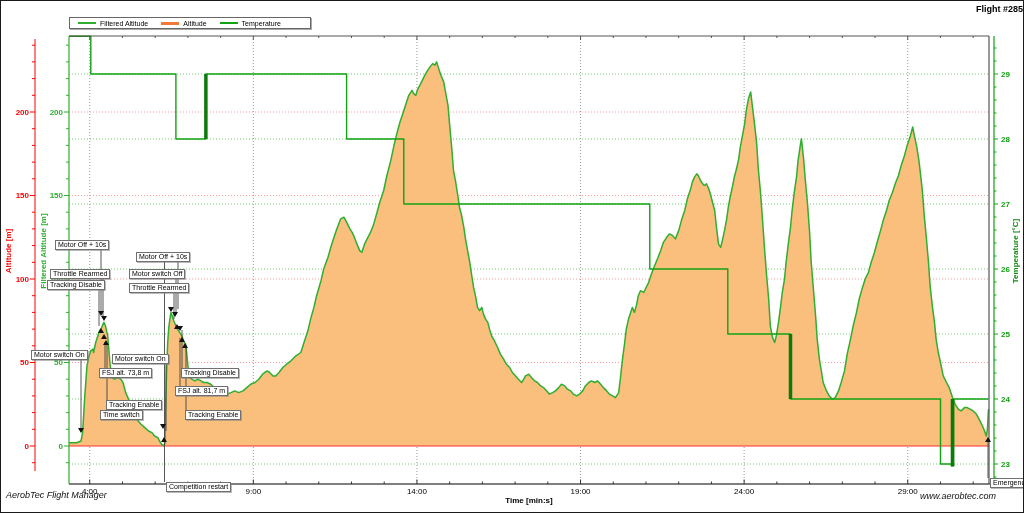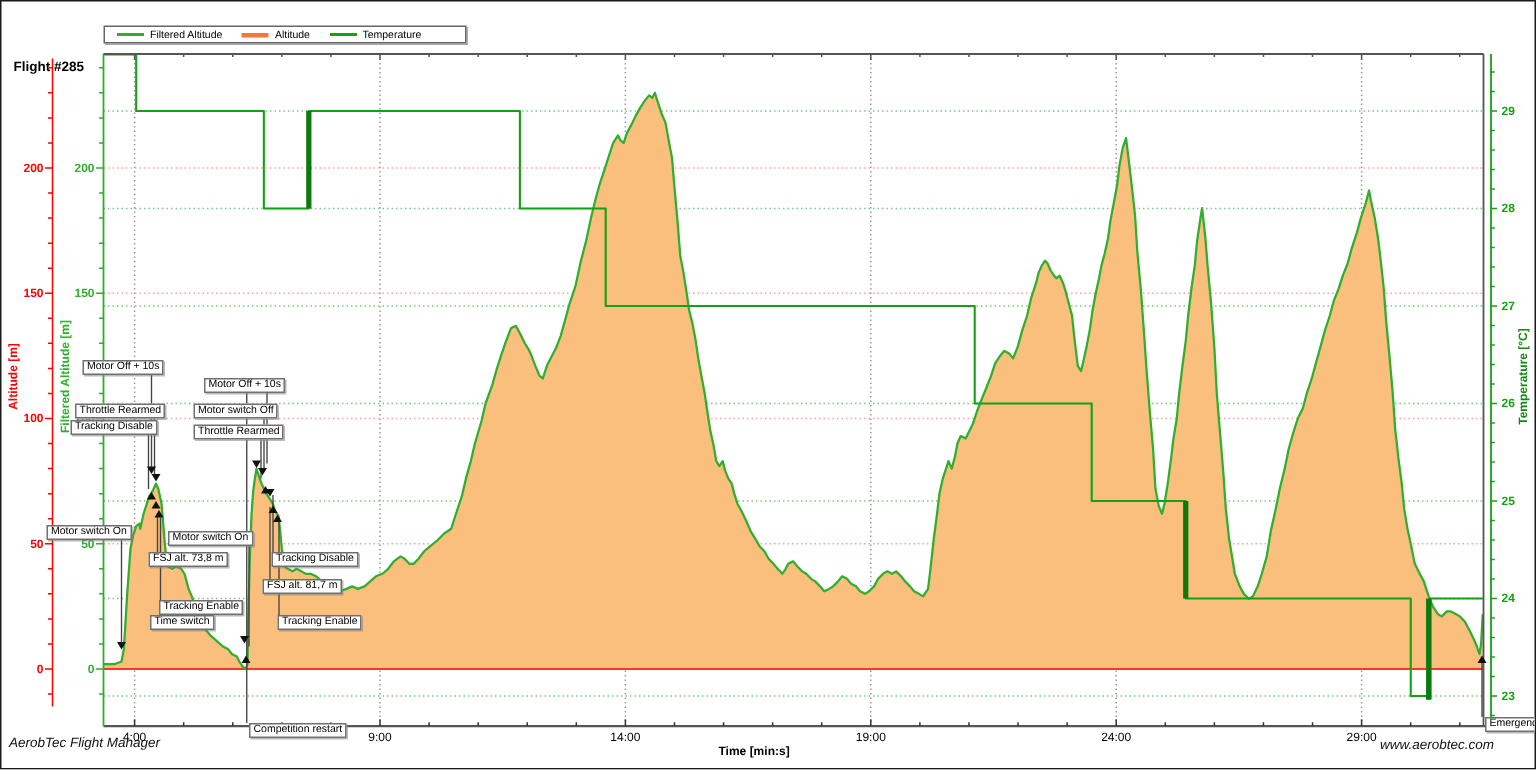--- a/index.html
+++ b/index.html
@@ -1,36 +1,36 @@
 <!DOCTYPE html>
 <html><head>
 <meta charset="utf-8">
 <style>
   html,body{margin:0;padding:0;background:#e8e8e8;}
   #canvas{position:relative;width:1024px;height:513px;background:#fff;border:1px solid #1a1a1a;
           box-sizing:border-box;overflow:hidden;font-family:"Liberation Sans",sans-serif;}
-  #chart-title{position:absolute;top:3px;left:8px;right:0;text-align:left;
-               font:bold 9px "Liberation Sans",sans-serif;color:#000;margin-top:35px;}
+  #chart-title{position:absolute;top:3px;left:8px;right:0;text-align:right;
+               font:bold 9px "Liberation Sans",sans-serif;color:#000;}
   #legend{position:absolute;left:68px;top:16px;width:242px;height:12px;background:#fff;
           border:1px solid #666;box-shadow:1px 1px 0 #aaa;display:flex;align-items:center;
           gap:13px;padding:0 8px;box-sizing:border-box;font:7px "Liberation Sans",sans-serif;color:#000;}
   .legend-item{display:flex;align-items:center;gap:4px;white-space:nowrap;}
   .sw{display:inline-block;width:18px;}
   svg{position:absolute;left:0;top:0;}
   .vtitle{position:absolute;width:120px;height:10px;text-align:center;
           transform:rotate(-90deg);transform-origin:50% 50%;
           font:bold 8px "Liberation Sans",sans-serif;white-space:nowrap;}
   #alt-axis-title{left:-52px;top:245px;color:#ff0000;}
   #falt-axis-title{left:-17px;top:245px;color:#2fae2f;}
   #temp-axis-title{left:955px;top:245px;color:#128a12;}
   .ann{position:absolute;background:#fff;border:1px solid #707070;box-shadow:1px 1px 0 rgba(130,130,130,.55);
        font:7px "Liberation Sans",sans-serif;color:#000;padding:0px 2px;white-space:nowrap;line-height:8px;}
   #footer-left{position:absolute;left:5px;top:489px;font:italic 9px "Liberation Sans",sans-serif;color:#111;}
   #footer-right{position:absolute;right:27px;top:490px;font:italic 9px "Liberation Sans",sans-serif;color:#111;}
-  #time-axis-title{position:absolute;left:478px;top:495px;width:100px;text-align:left;
+  #time-axis-title{position:absolute;left:478px;top:495px;width:100px;text-align:center;
        font:bold 8px "Liberation Sans",sans-serif;color:#000;}
 </style>
 </head>
 <body>
 
 <div id="canvas">
   <div id="chart-title">Flight #285</div>
 
   <div id="legend">
     <span class="legend-item">

